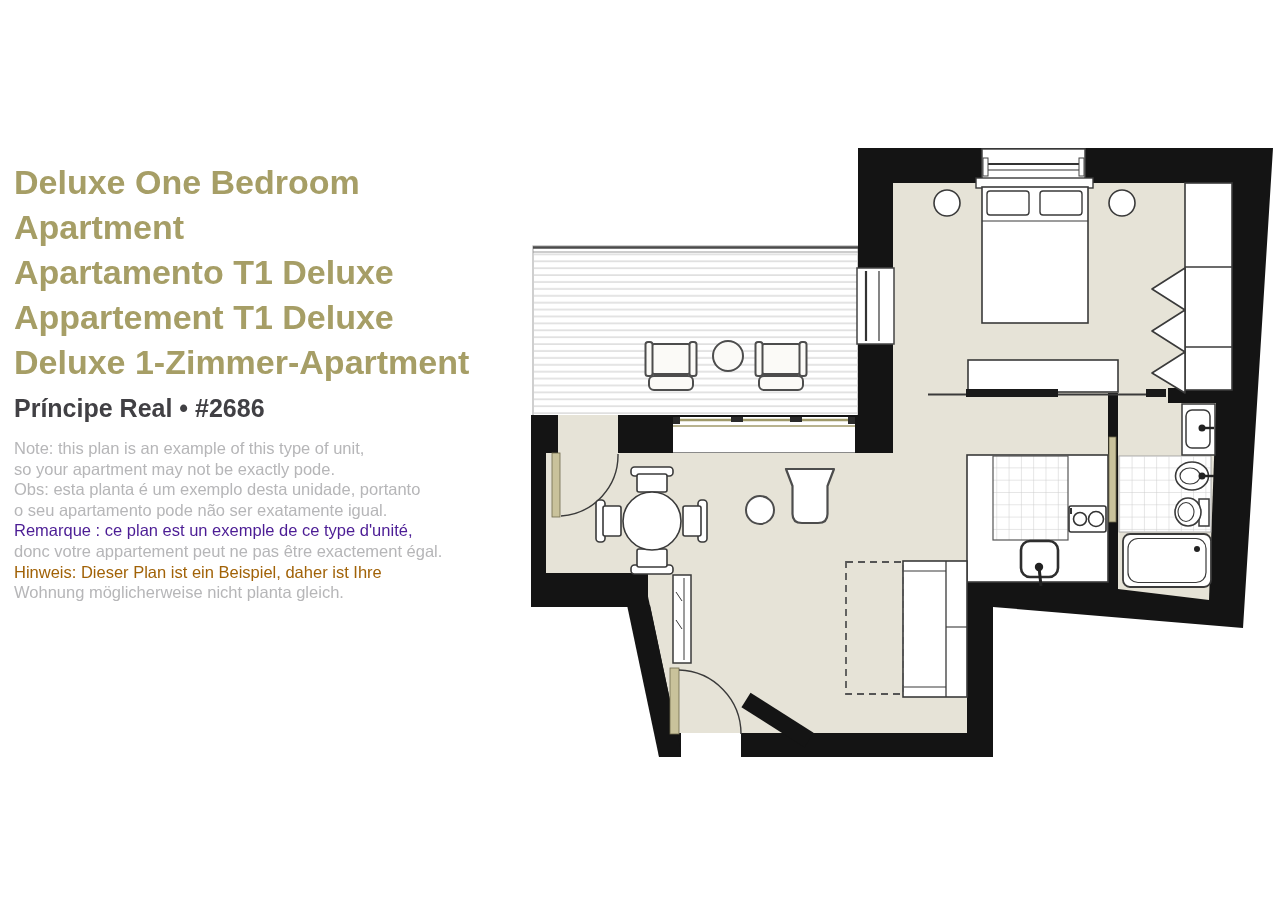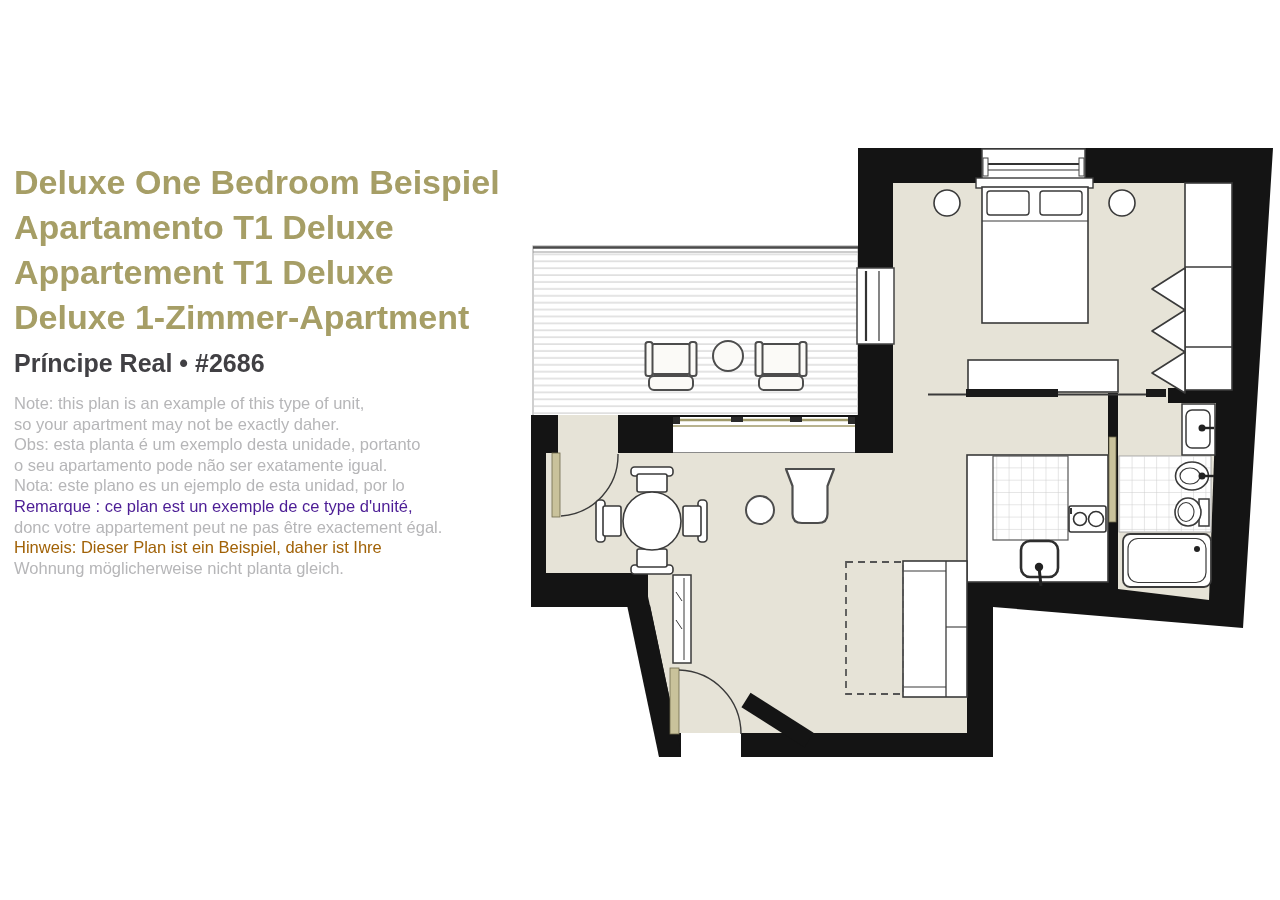--- a/index.html
+++ b/index.html
@@ -13,34 +13,33 @@
   .note-line{font-size:16.5px;line-height:20.6px;}
   svg{position:absolute;left:0;top:0;}
 </style>
 </head>
 <body>
 
 <div class="page">
 
   <div class="textcol">
     <div>
-      <div class="title-line" id="t0" style="color: rgb(166, 158, 102);">Deluxe One Bedroom Beispiel</div>
+      <div class="title-line" id="t0" style="color: rgb(166, 158, 102);">Deluxe One Bedroom Apartment</div>
       <div class="title-line" id="t1" style="color: rgb(166, 158, 102);">Apartamento T1 Deluxe</div>
       <div class="title-line" id="t2" style="color: rgb(166, 158, 102);">Appartement T1 Deluxe</div>
       <div class="title-line" id="t3" style="color: rgb(166, 158, 102);">Deluxe 1-Zimmer-Apartment</div>
     </div>
     <div class="loc-block">
       <div class="loc-line" style="color: rgb(65, 64, 68);">Príncipe Real  •  #2686</div>
     </div>
     <div class="note-block">
       <div class="note-line" style="color: rgb(182, 182, 184);">Note: this plan is an example of this type of unit,</div>
-      <div class="note-line" style="color: rgb(182, 182, 184);">so your apartment may not be exactly daher.</div>
+      <div class="note-line" style="color: rgb(182, 182, 184);">so your apartment may not be exactly pode.</div>
       <div class="note-line" style="color: rgb(182, 182, 184);">Obs: esta planta é um exemplo desta unidade, portanto</div>
       <div class="note-line" style="color: rgb(182, 182, 184);">o seu apartamento pode não ser exatamente igual.</div>
-      <div class="note-line" style="color: rgb(182, 182, 184);">Nota: este plano es un ejemplo de esta unidad, por lo</div>
       <div class="note-line" style="color: #4c1d95;">Remarque : ce plan est un exemple de ce type d'unité,</div>
       <div class="note-line" style="color: rgb(182, 182, 184);">donc votre appartement peut ne pas être exactement égal.</div>
       <div class="note-line" style="color: #a16207;">Hinweis: Dieser Plan ist ein Beispiel, daher ist Ihre</div>
       <div class="note-line" style="color: rgb(182, 182, 184);">Wohnung möglicherweise nicht planta gleich.</div>
     </div>
   </div>
 
   <svg width="1280" height="900" viewBox="0 0 1280 900">
     <defs>
       <pattern id="deck" width="12" height="6.9" patternUnits="userSpaceOnUse">

